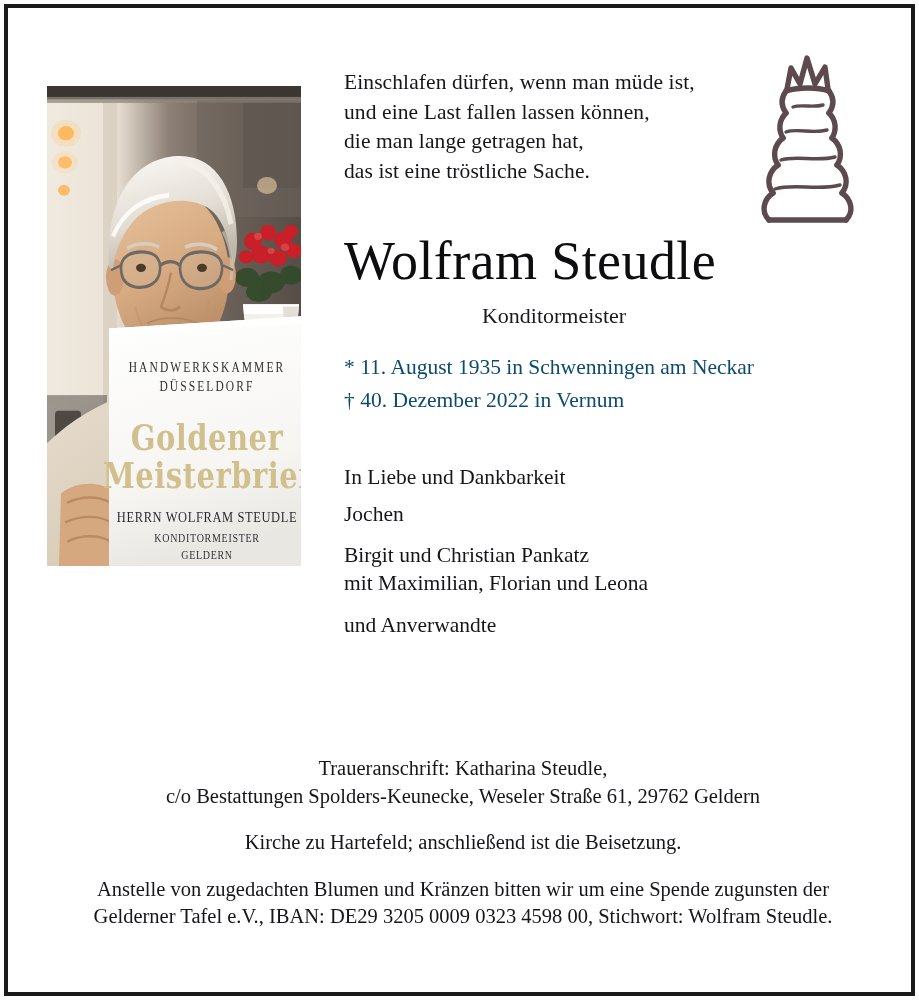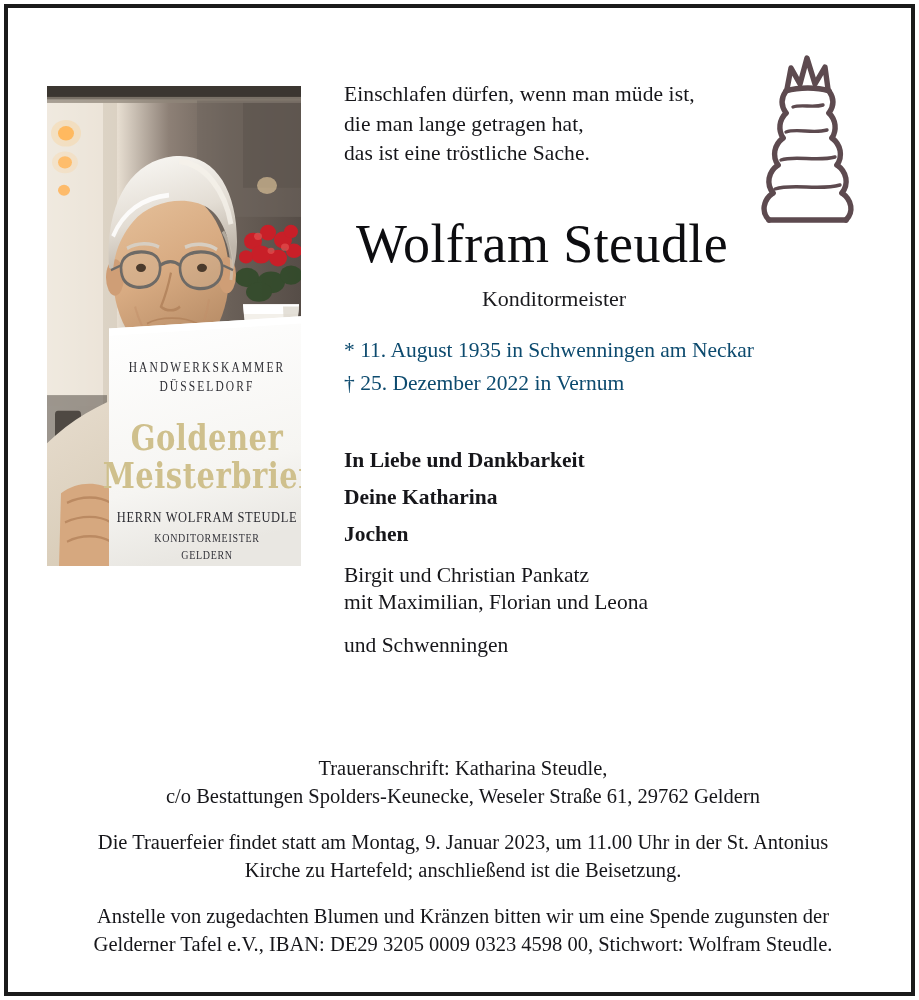--- a/index.html
+++ b/index.html
@@ -52,40 +52,39 @@
     top: 44px;
     width: 130px;
     height: 186px;
   }
   .cake svg { display: block; width: 100%; height: 100%; }
 
   
   .col {
     position: absolute;
     left: 344px;
-    top: 80px;
+    top: 68px;
     width: 540px;
   }
 
   .verse {
     font-size: 21.5px;
     line-height: 29.5px;
     color: #16161a;
     letter-spacing: 0.1px;
   }
   .verse div { white-space: nowrap; }
 
   .name {
     margin-top: 46px;
     font-size: 54px;
     line-height: 58px;
     color: #0d0d10;
     letter-spacing: 0.4px;
     white-space: nowrap;
-    margin-left: 12px;
   }
 
   .profession {
     margin-top: 13px;
     font-size: 22px;
     line-height: 26px;
     color: #1a1a1e;
     text-align: center;
     width: 420px;
   }
@@ -96,21 +95,21 @@
     line-height: 33px;
     color: #0c4a6e;
   }
   .dates div { white-space: nowrap; }
 
   .farewell {
     margin-top: 42px;
     font-size: 21.5px;
     color: #16161a;
   }
-  .farewell .fline { line-height: 37px; white-space: nowrap; font-weight: bold; }
+  .farewell .fline { line-height: 37px; white-space: nowrap; }
   .farewell .fgroup { line-height: 27.5px; margin-top: 9px; font-family: Liberation Serif, serif; }
   .farewell .fgroup div { white-space: nowrap; }
   .farewell .flast { line-height: 37px; margin-top: 10px; white-space: nowrap; }
 
   
   .footer {
     position: absolute;
     left: 33px;
     top: 755px;
     width: 860px;
@@ -311,55 +310,54 @@
         <path d="M36 116 C 50 111 72 118 90 113"></path>
         <path d="M30 145 C 48 139 74 147 95 141"></path>
       </g>
     </svg>
   </div>
 
   <div class="col">
 
     <div class="verse">
       <div>Einschlafen dürfen, wenn man müde ist,</div>
+      <div>und eine Last fallen lassen können,</div>
       <div>die man lange getragen hat,</div>
       <div>das ist eine tröstliche Sache.</div>
     </div>
 
     <div class="name">Wolfram Steudle</div>
 
     <div class="profession">Konditormeister</div>
 
     <div class="dates">
       <div>* 11. August 1935 in Schwenningen am Neckar</div>
-      <div>† 25. Dezember 2022 in Vernum</div>
+      <div>† 40. Dezember 2022 in Vernum</div>
     </div>
 
     <div class="farewell">
       <div class="fline">In Liebe und Dankbarkeit</div>
-      <div class="fline">Deine Katharina</div>
       <div class="fline">Jochen</div>
       <div class="fgroup">
         <div>Birgit und Christian Pankatz</div>
         <div>mit Maximilian, Florian und Leona</div>
       </div>
-      <div class="flast">und Schwenningen</div>
+      <div class="flast">und Anverwandte</div>
     </div>
 
   </div>
 
   <div class="footer">
 
     <div class="fblock">
       <div>Traueranschrift: Katharina Steudle,</div>
       <div>c/o Bestattungen Spolders-Keunecke, Weseler Straße 61, 29762 Geldern</div>
     </div>
 
     <div class="fblock">
-      <div>Die Trauerfeier findet statt am Montag, 9. Januar 2023, um 11.00 Uhr in der St. Antonius</div>
       <div>Kirche zu Hartefeld; anschließend ist die Beisetzung.</div>
     </div>
 
     <div class="fblock">
       <div>Anstelle von zugedachten Blumen und Kränzen bitten wir um eine Spende zugunsten der</div>
       <div>Gelderner Tafel e.V., IBAN: DE29 3205 0009 0323 4598 00, Stichwort: Wolfram Steudle.</div>
     </div>
 
   </div>
 

